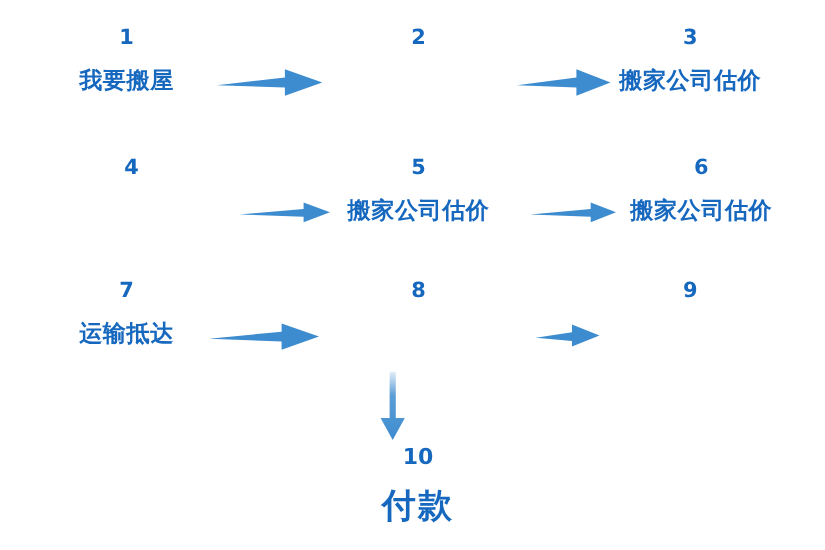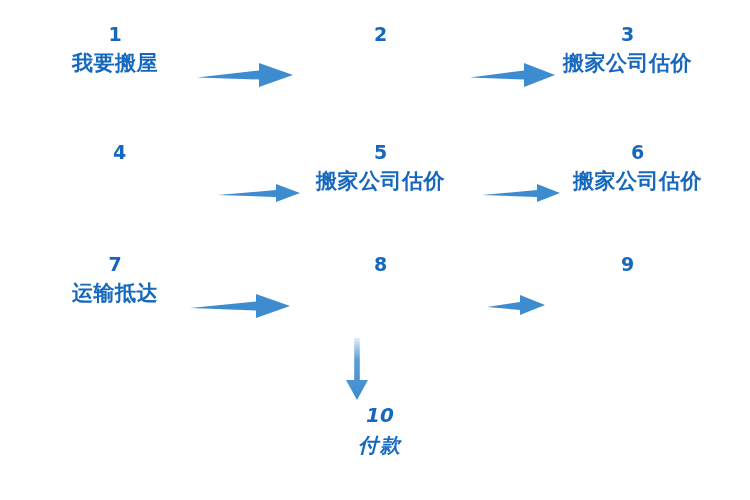--- a/index.html
+++ b/index.html
@@ -36,29 +36,30 @@
     font-weight: bold;
     font-size: 19px;
     letter-spacing: 0px;
     margin-bottom: 9px;
   }
   .node-label {
     color: #1668bf;
     font-weight: bold;
     font-size: 21px;
     letter-spacing: 0.5px;
+    margin-top: 10px;
   }
 
   
   .node.final .node-num {
     font-size: 20px;
     margin-bottom: 10px;
   }
   .node.final .node-label {
-    font-size: 20px;
+    font-size: 31px;
     letter-spacing: 2px;
   }
 
   
   .arrow {
     position: absolute;
   }
   .arrow svg {
     display: block;
     overflow: visible;
@@ -152,18 +153,18 @@
         <linearGradient id="downFade" x1="0" y1="0" x2="0" y2="1">
           <stop offset="0%" stop-color="#3d8ccf" stop-opacity="0.15"></stop>
           <stop offset="35%" stop-color="#3d8ccf" stop-opacity="0.85"></stop>
           <stop offset="100%" stop-color="#3d8ccf" stop-opacity="1"></stop>
         </linearGradient>
       </defs>
       <path d="M10.2 0 L15.8 0 L15.8 42 L24 42 L13 62 L2 42 L10.2 42 Z" fill="url(#downFade)"></path>
     </svg>
   </div>
 
-  <div class="node final" style="left:300px; top:405px; width:160px;font-style:italic;">
+  <div class="node final" style="left:300px; top:405px; width:160px;">
     <div class="node-num">10</div>
     <div class="node-label">付款</div>
   </div>
 
 </div>
 
 </body></html>

